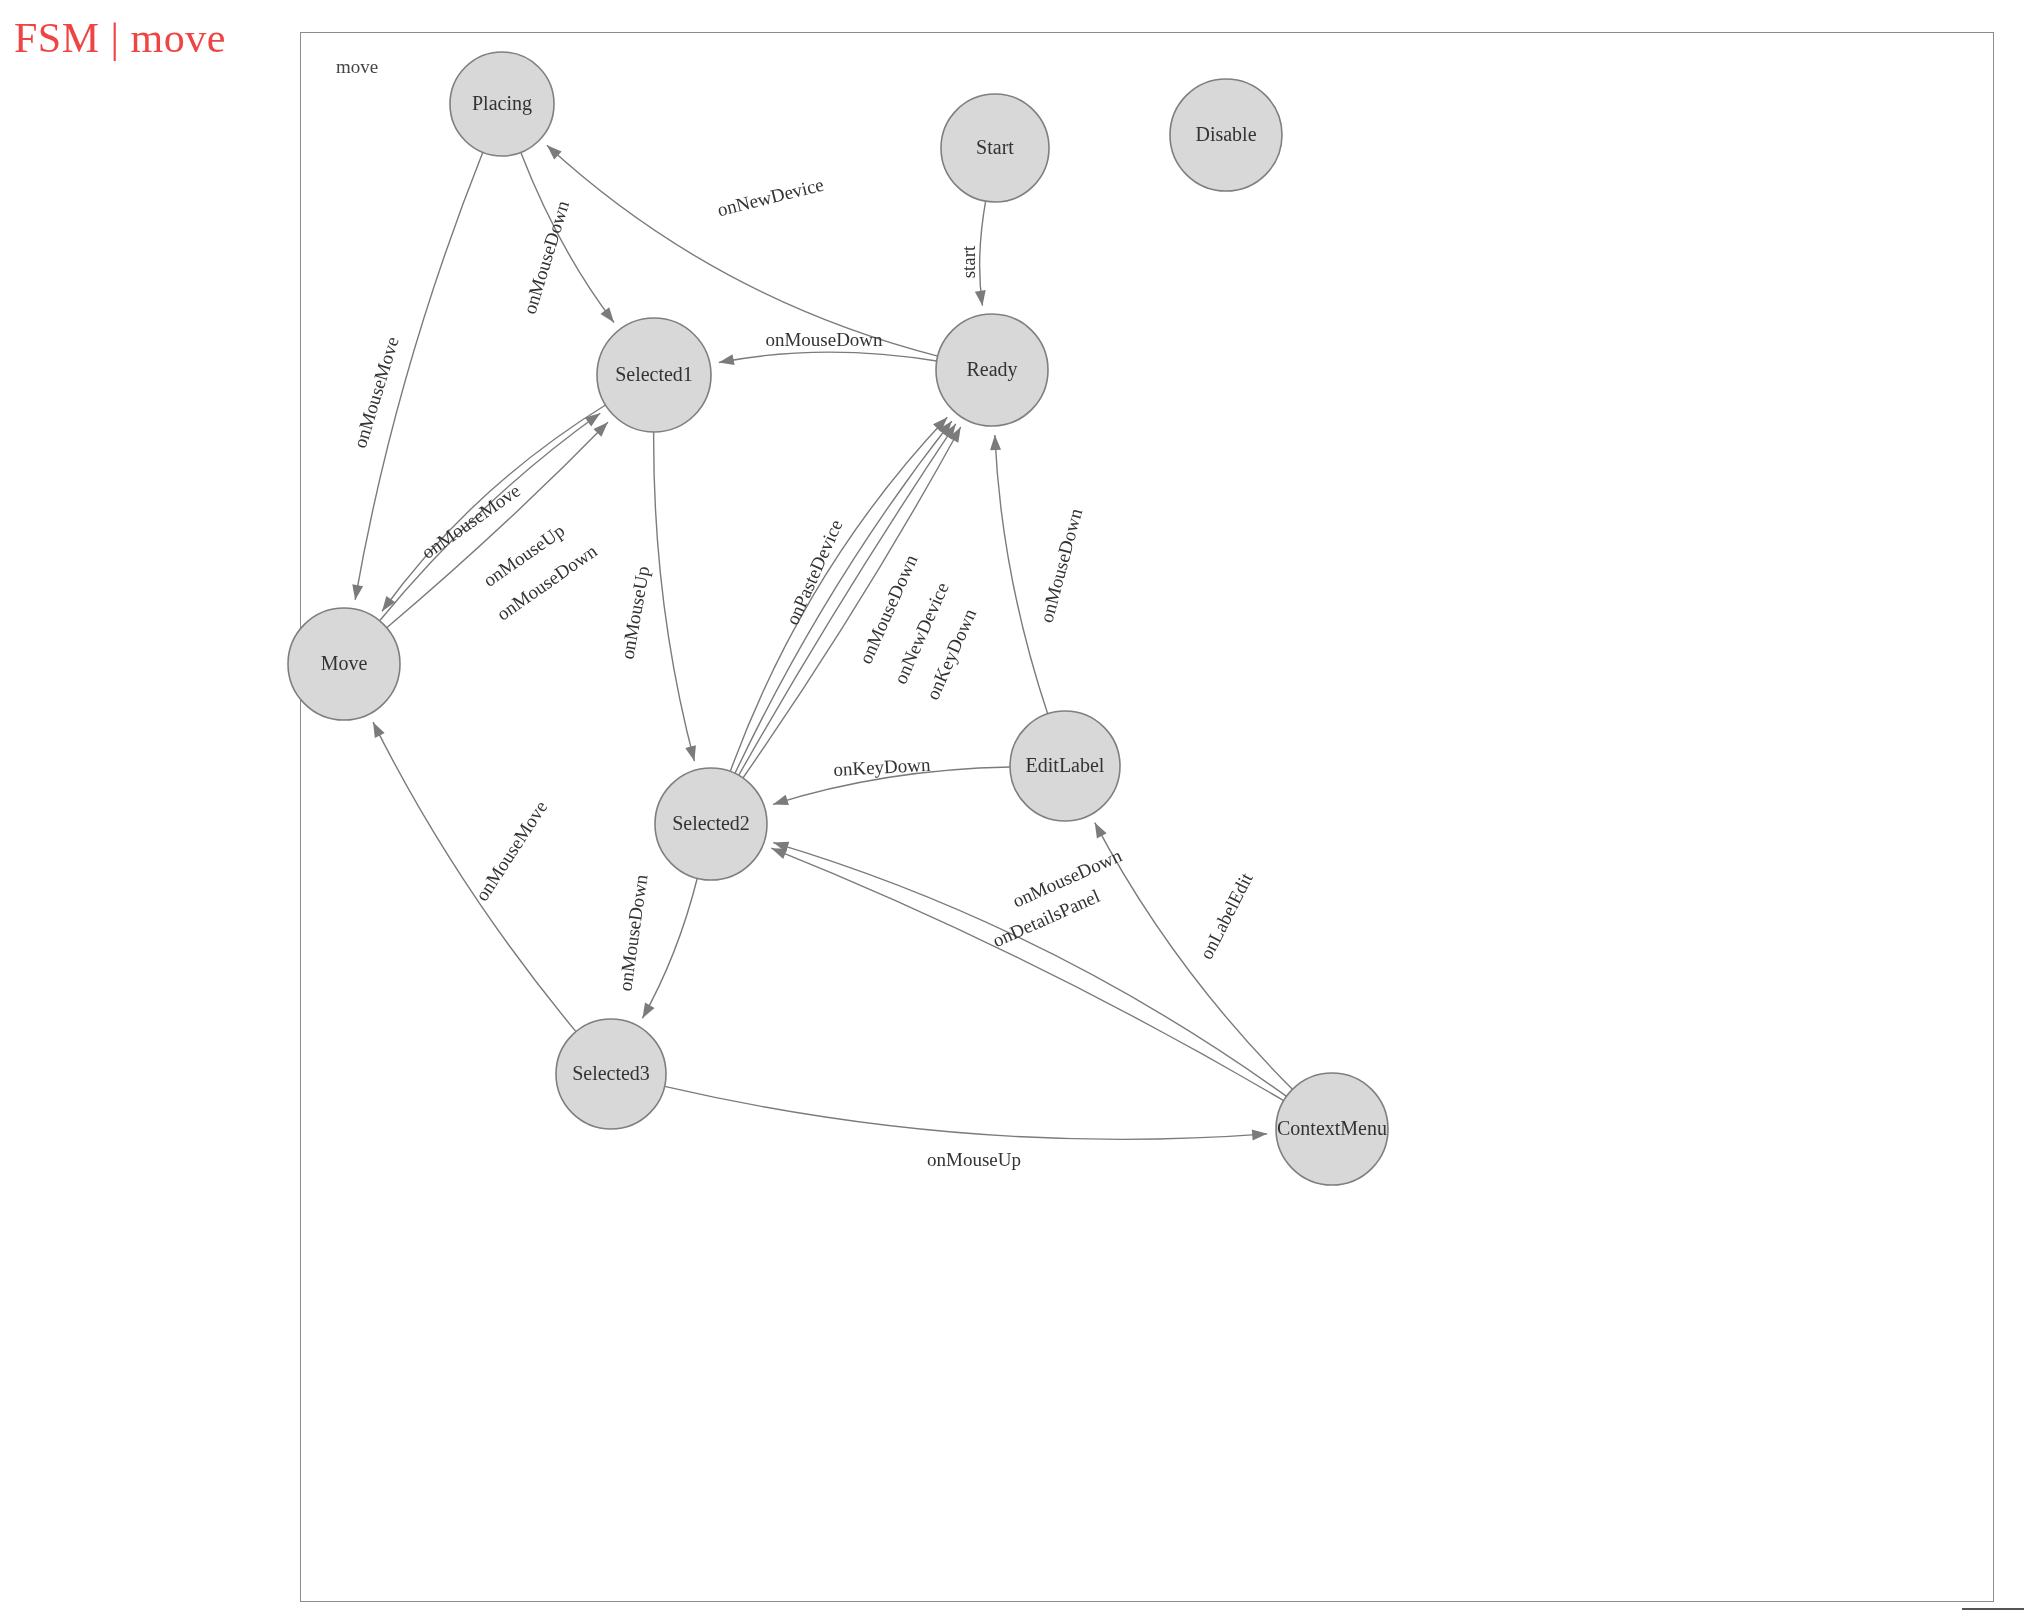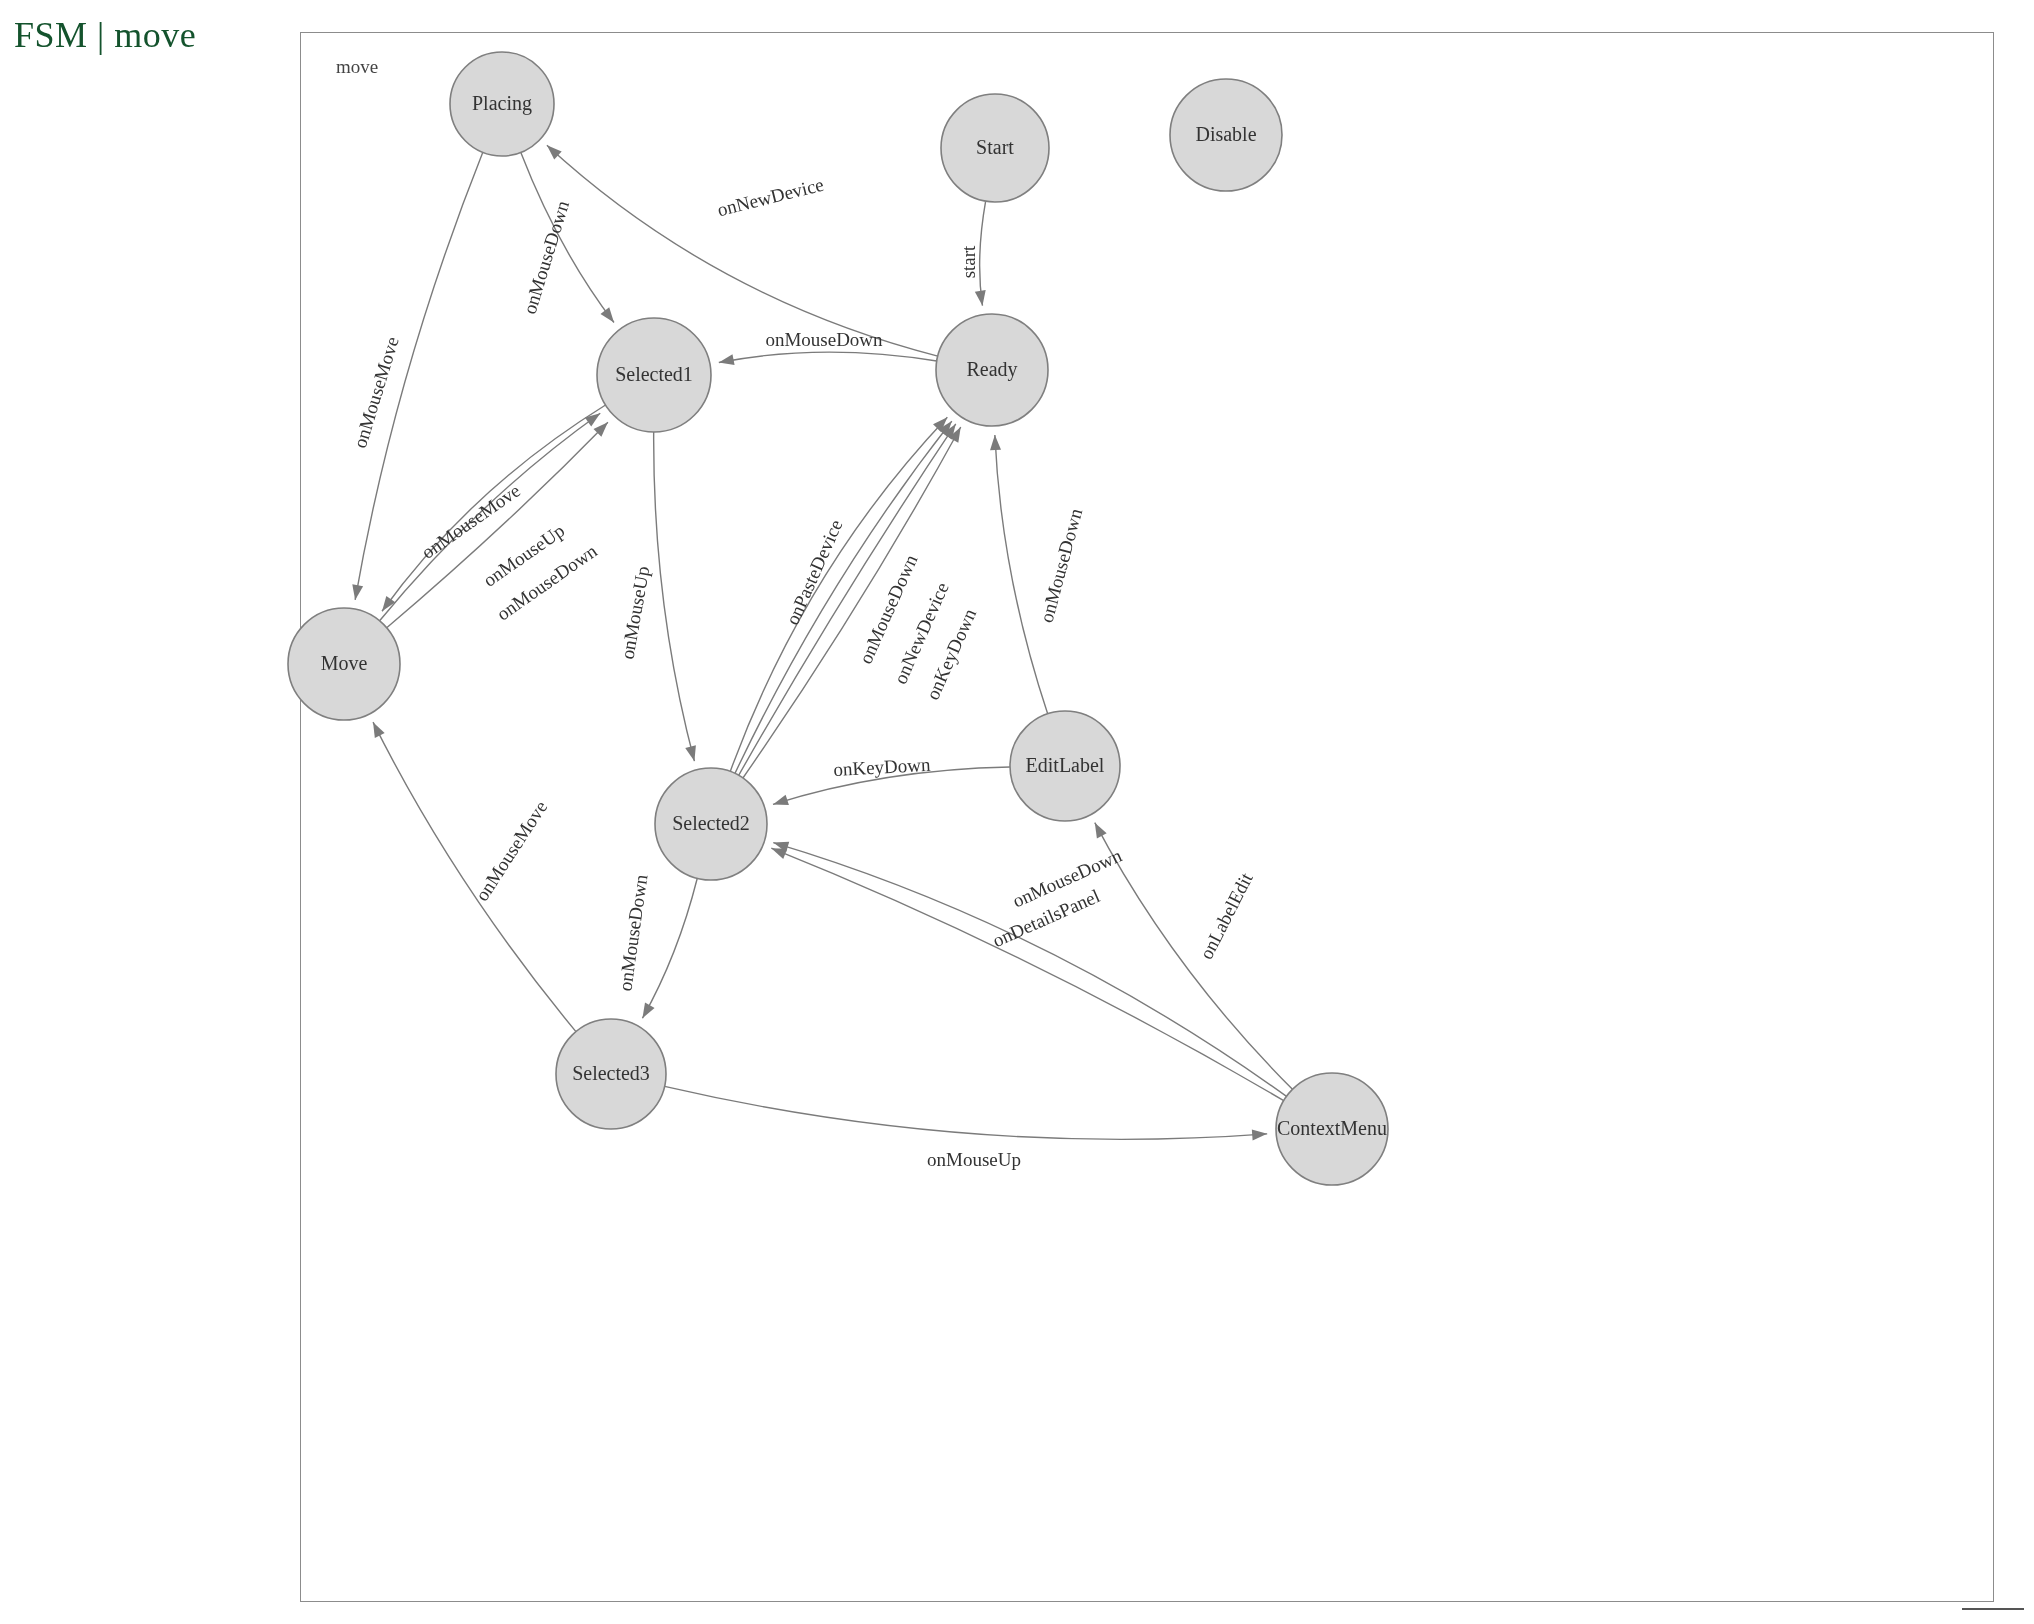--- a/index.html
+++ b/index.html
@@ -11,22 +11,22 @@
     width: 2034px;
     height: 1624px;
     font-family: "Liberation Serif", serif;
     position: relative;
     overflow: hidden;
   }
   #page-title {
     position: absolute;
     left: 14px;
     top: 14px;
-    font-size: 36px;
-    color: #14532d;
+    font-size: 42px;
+    color: #ef4444;
     font-family: "Liberation Serif", serif;
     letter-spacing: 0.5px;
   }
   #fsm-frame {
     position: absolute;
     left: 300px;
     top: 32px;
     width: 1694px;
     height: 1570px;
     border: 1px solid #8c8c8c;

